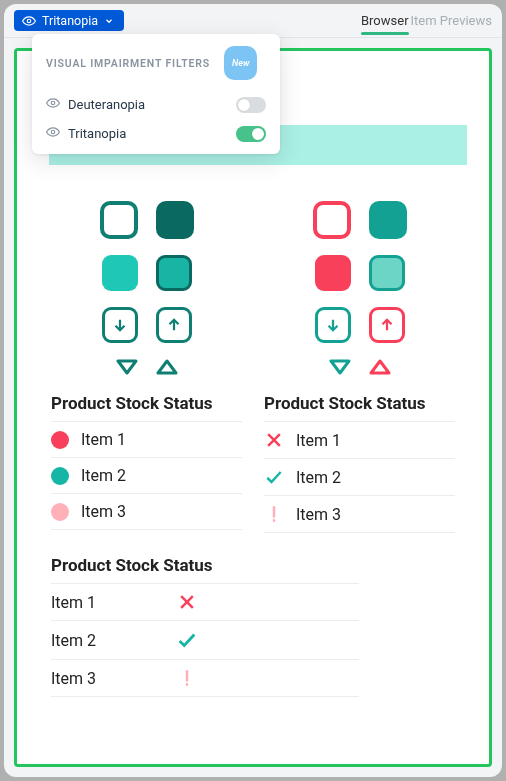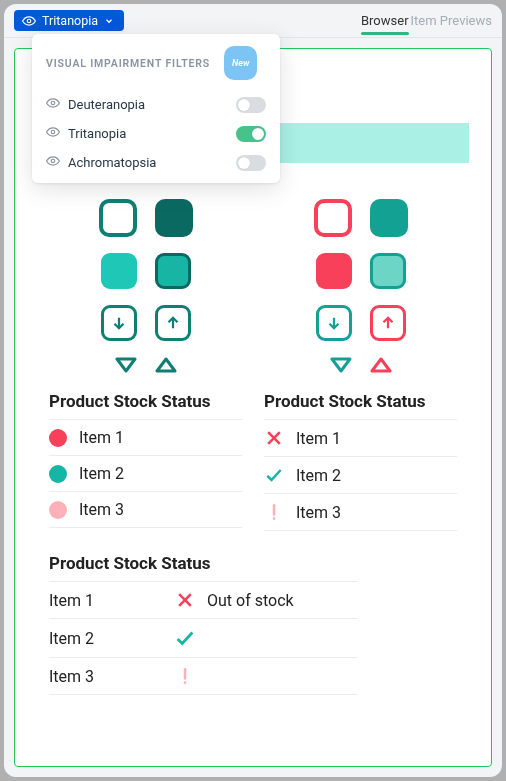--- a/index.html
+++ b/index.html
@@ -59,21 +59,21 @@
   .new-pill { background:#7bc4f4; color:#fff; font-size:9px; font-weight:600; padding:12px 8px; border-radius:10px;font-style:italic;}
   .dd-row { display:flex; align-items:center; gap:8px; padding:6px 0; font-size:13px; color:#283849;}
   .dd-row .eye { color:#8993a0; }
   .dd-row .spacer { flex:1; }
   .toggle { width:30px; height:16px; border-radius:10px; background:#d9dde1; position:relative; cursor:pointer;}
   .toggle::after { content:""; position:absolute; width:12px; height:12px; border-radius:50%; background:#fff; top:2px; left:2px; transition:left .15s; box-shadow:0 0 1px rgba(0,0,0,.2);}
   .toggle.on { background:#47c28a; }
   .toggle.on::after { left:16px; }
 
   
-  .content { flex:1; background:#fff; margin:10px; border:1px solid #22c55e; border-radius:4px; position:relative; overflow:hidden;}
+  .content { flex:1; background:#fff; margin:10px; border:3px solid #22c55e; border-radius:4px; position:relative; overflow:hidden;}
   .teal-band { position:absolute; top:74px; left:32px; right:22px; height:40px; background:#aaf0e5; }
 
   .cols { position:absolute; top:150px; left:0; right:0; bottom:0; display:flex; gap:22px; padding: 0 34px;}
   .col { width:208px; }
 
   .swatch-grid { display:flex; flex-direction:column; gap:16px; align-items:center; margin-bottom:18px;}
   .pair { display:flex; gap:18px;}
   .sw { width:38px; height:38px; border-radius:10px; }
   .sw.outline { border:4px solid var(--c); background:transparent;}
   .sw.solid { background:var(--c); }
@@ -140,29 +140,20 @@
         </div>
         <div class="dd-row">
           <span class="eye"><svg width="14" height="14" viewBox="0 0 24 24" fill="none" stroke="#8993a0" stroke-width="2">
               <path d="M1 12s4-7 11-7 11 7 11 7-4 7-11 7S1 12 1 12z"></path>
               <circle cx="12" cy="12" r="3"></circle>
             </svg></span>
           <span>Tritanopia</span>
           <span class="spacer"></span>
           <span class="toggle on"></span>
         </div>
-        <div class="dd-row">
-          <span class="eye"><svg width="14" height="14" viewBox="0 0 24 24" fill="none" stroke="#8993a0" stroke-width="2">
-              <path d="M1 12s4-7 11-7 11 7 11 7-4 7-11 7S1 12 1 12z"></path>
-              <circle cx="12" cy="12" r="3"></circle>
-            </svg></span>
-          <span>Achromatopsia</span>
-          <span class="spacer"></span>
-          <span class="toggle"></span>
-        </div>
       </div>
   </div>
 
   <div class="content">
     <div class="teal-band"></div>
 
     <div class="cols">
 
       <div class="col">
         <div class="swatch-grid">
@@ -291,21 +282,20 @@
       <div class="heading">Product Stock Status</div>
       <div id="wide-rows">
           <div class="row2">
             <span class="c1">Item 1</span>
             <span class="c2">
               <svg width="20" height="20" viewBox="0 0 24 24" stroke="#f8405a" stroke-width="3" fill="none">
                 <line x1="5" y1="5" x2="19" y2="19"></line>
                 <line x1="19" y1="5" x2="5" y2="19"></line>
               </svg>
             </span>
-            <span class="c3">Out of stock</span>
           </div>
           <div class="row2">
             <span class="c1">Item 2</span>
             <span class="c2">
               <svg width="22" height="22" viewBox="0 0 24 24" stroke="#15b6a5" stroke-width="3" fill="none">
                 <polyline points="4 13 9 18 20 6"></polyline>
               </svg>
             </span>
           </div>
           <div class="row2">

